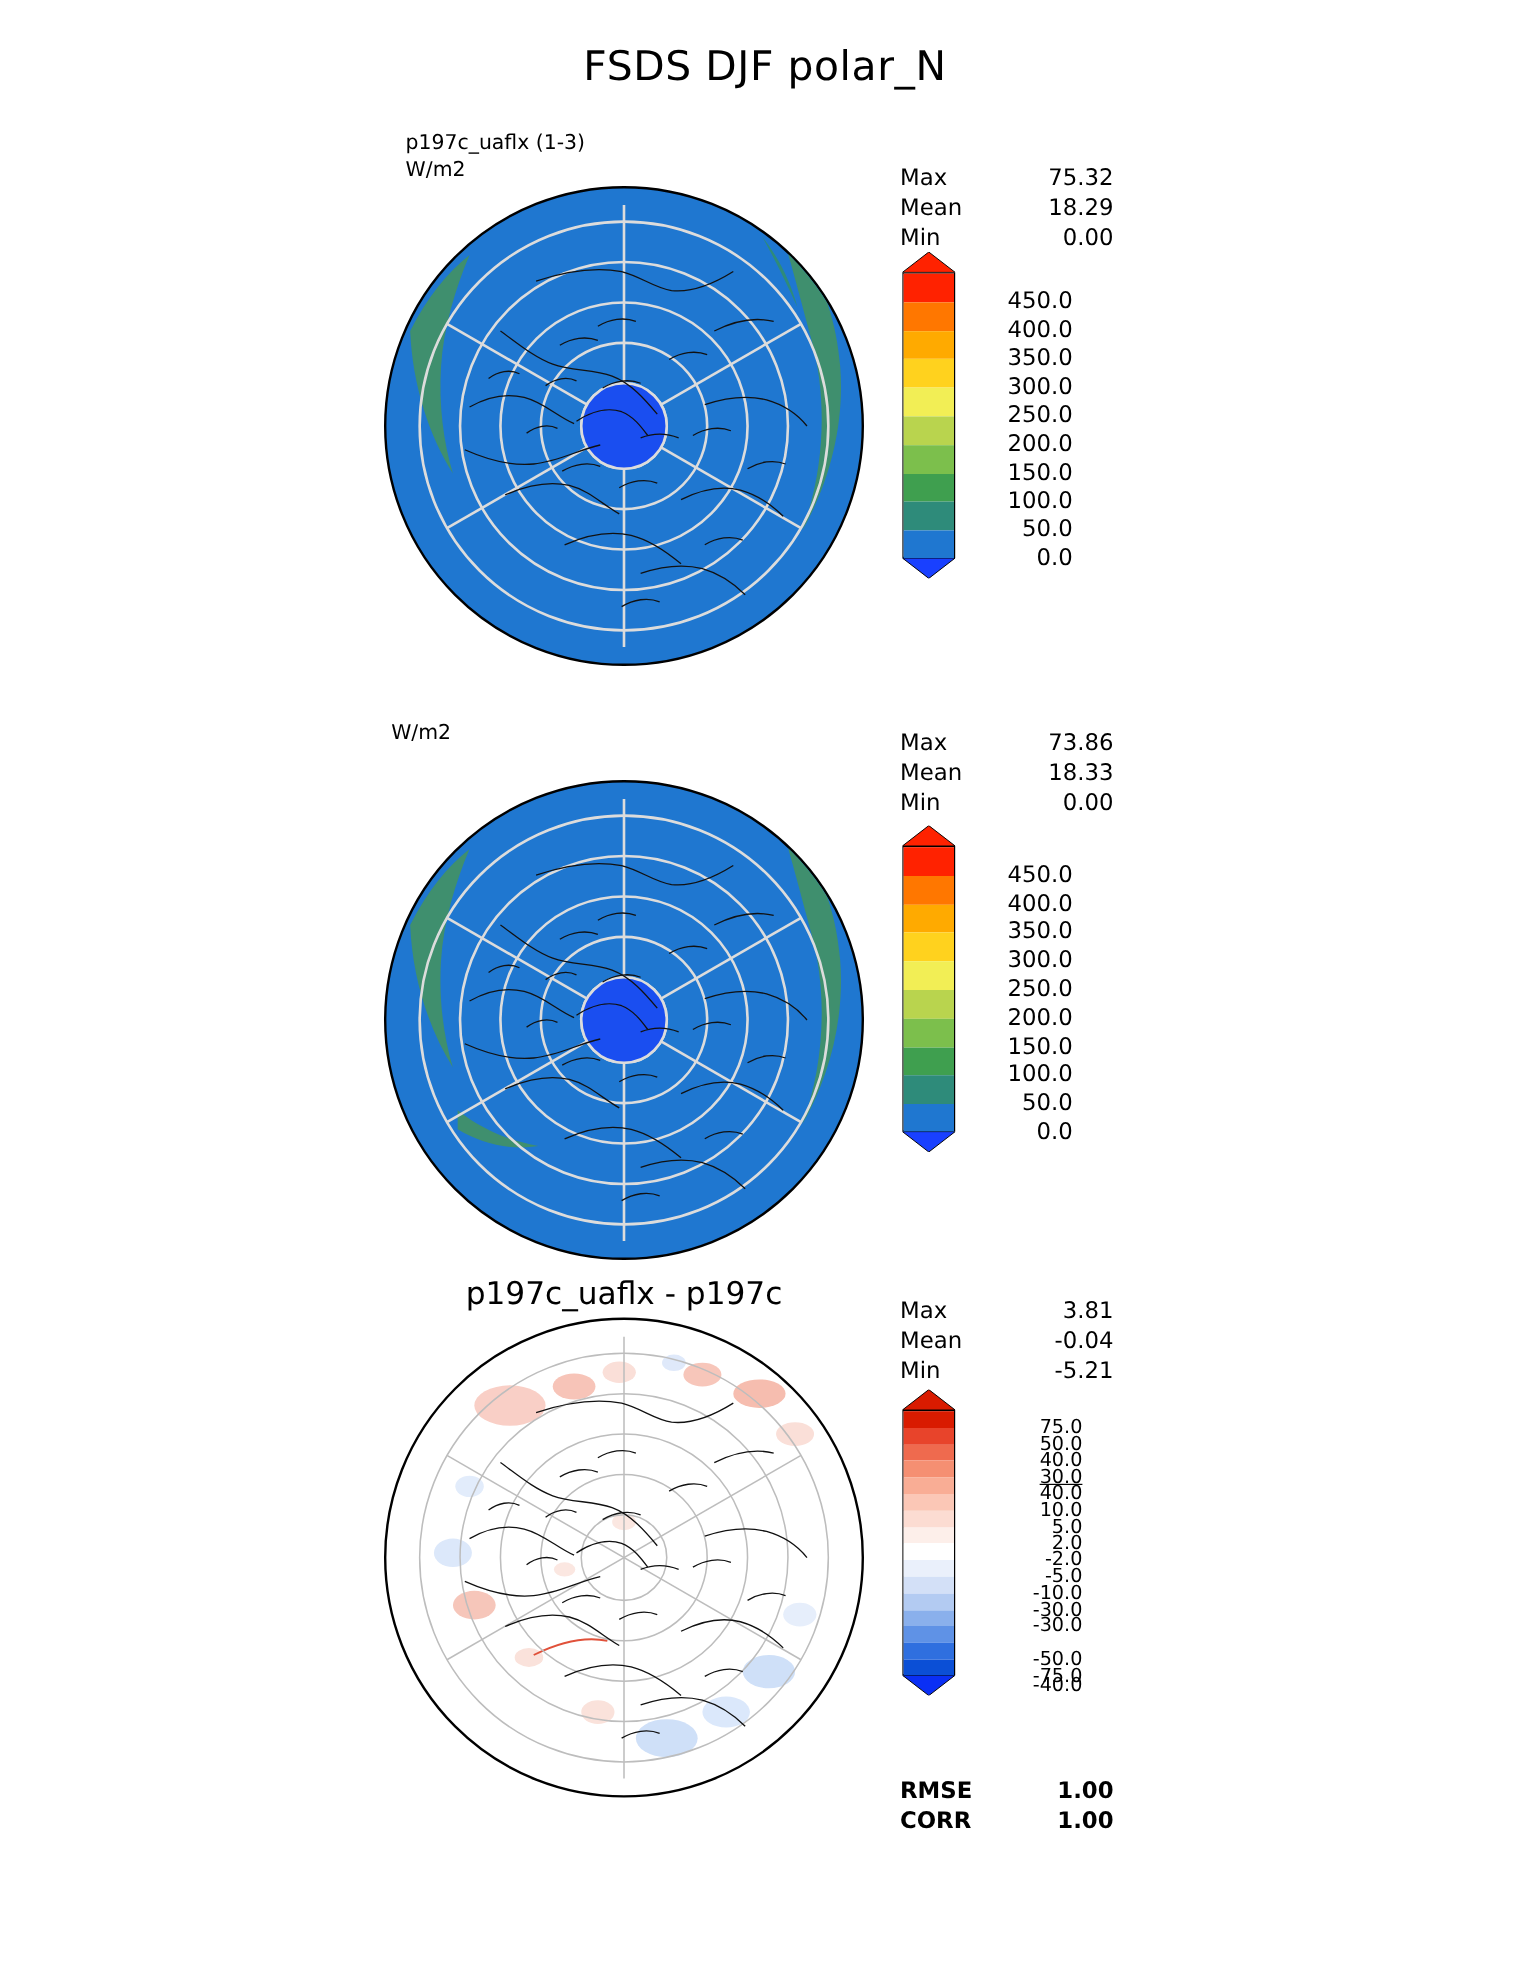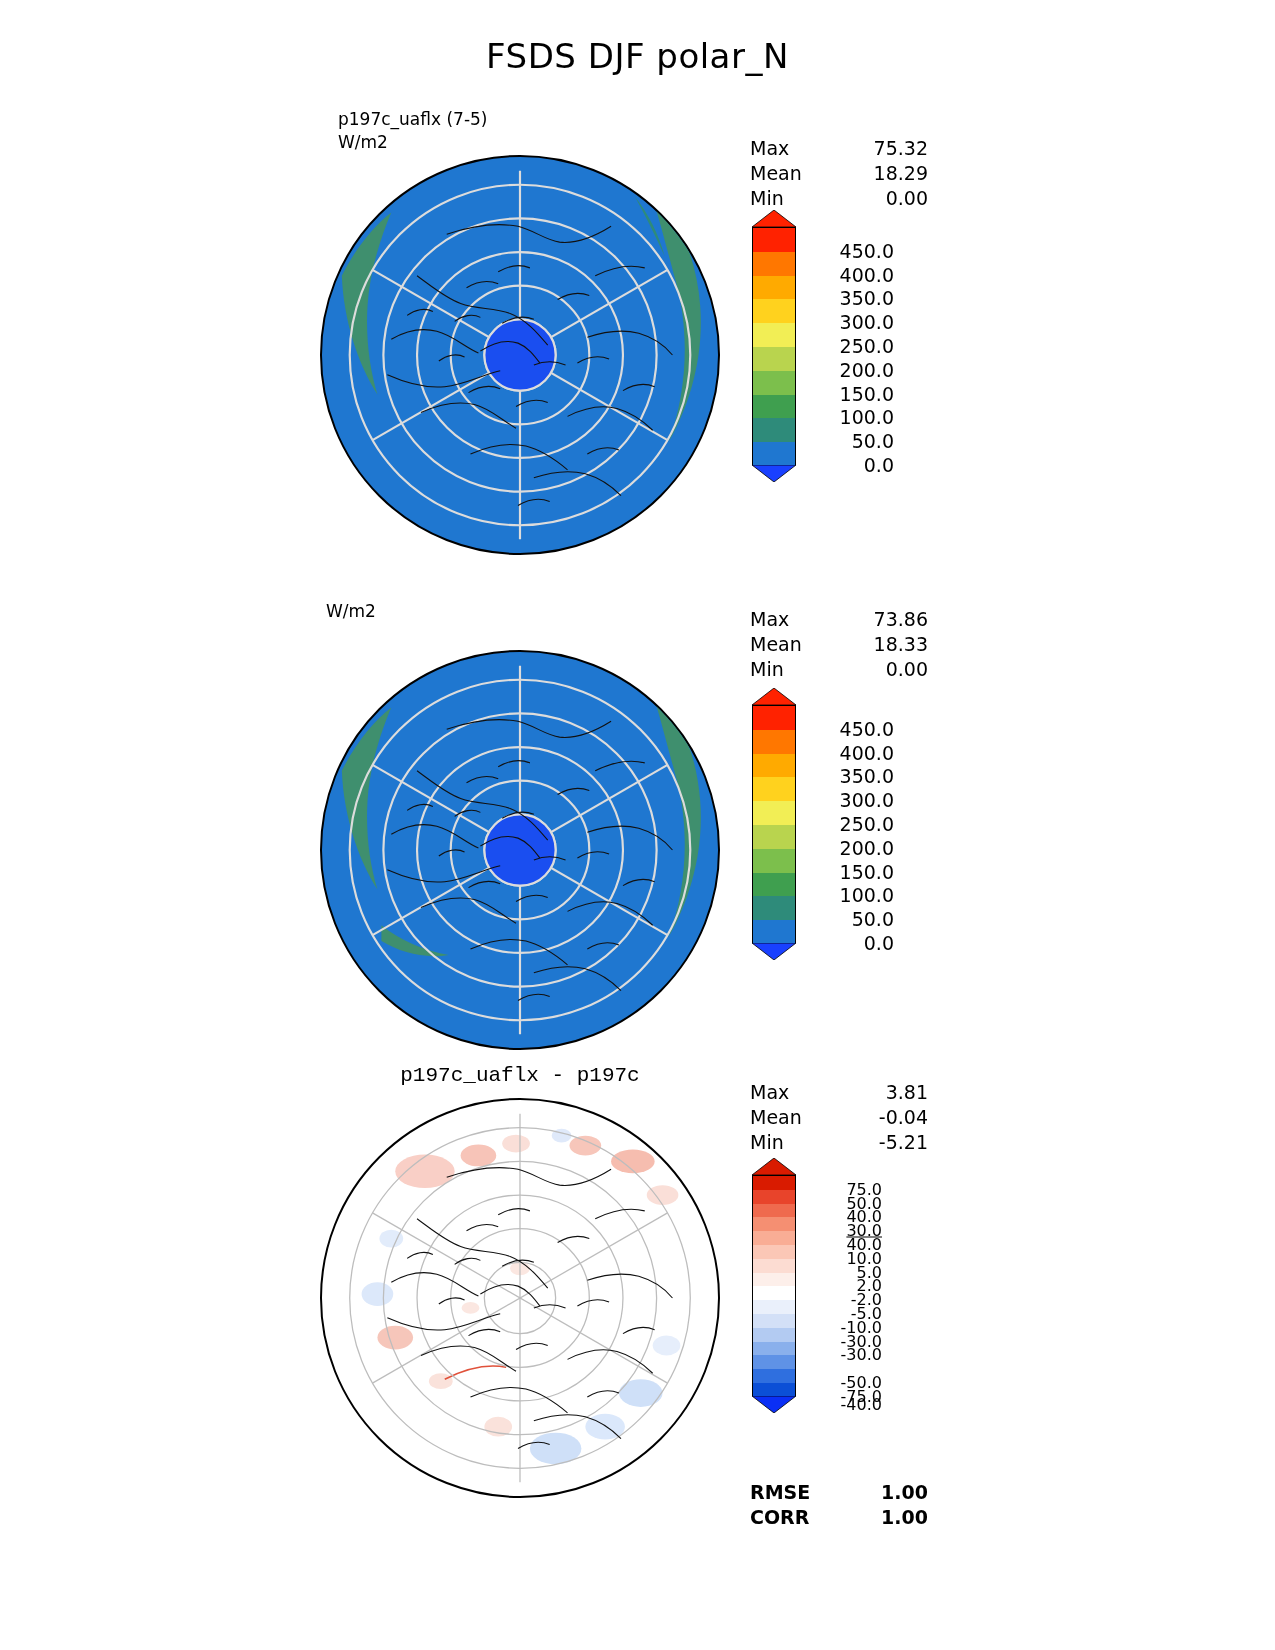--- a/index.html
+++ b/index.html
@@ -55,23 +55,22 @@
     height: 100%;
   }
   
   .panel-label {
     position: absolute;
     font-size: 17px;
     white-space: pre;
   }
   .panel-center-title {
     position: absolute;
-    font-size: 21px;
+    font-size: 26px;
     text-align: center;
-    font-family: Liberation Mono, monospace;
   }
   
   .stats {
     position: absolute;
     font-size: 19px;
     line-height: 25px;
   }
   .stats .row { display: flex; }
   .stats .k { width: 86px; }
   .stats .v { width: 92px; text-align: right; }
@@ -106,21 +105,21 @@
   }
   .cbar-ticks.small .t { font-size: 16px; }
 </style>
 </head>
 <body>
 
 <div class="page-title">FSDS DJF polar_N</div>
 
 <div class="panel" style="top:0;height:560px;">
 
-  <div class="panel-label" style="left:338px;top:108px;line-height:23px;">p197c_uaflx (7-5)</div>
+  <div class="panel-label" style="left:338px;top:108px;line-height:23px;">p197c_uaflx (1-3)</div>
   <div class="panel-label" style="left:338px;top:131px;line-height:23px;">W/m2</div>
 
   <div class="map-wrap" style="left:320px;top:155px;">
     <div class="globe filled">
 
       <svg class="blob-svg" viewBox="0 0 400 400" preserveAspectRatio="none">
         <path d="M330,30 C360,60 378,100 382,150 C386,200 372,250 350,288 C368,240 372,180 358,128 C346,84 338,52 330,30 Z" fill="#3f8f6e"></path>
         <path d="M20,120 C34,92 52,70 70,56 C58,84 48,118 46,150 C44,182 48,214 56,240 C36,208 22,166 20,120 Z" fill="#3f8f6e"></path>
         <path d="M316,40 C330,58 340,78 346,100 C336,78 326,58 316,40 Z" fill="#2e8b7a"></path>
       </svg>
@@ -439,21 +438,21 @@
       <div class="seg" style="height:13.8px;background:#d3e0f7"></div>
       <div class="seg" style="height:13.8px;background:#b3cbf2"></div>
       <div class="seg" style="height:13.8px;background:#8ab0ec"></div>
       <div class="seg" style="height:13.8px;background:#5f92e6"></div>
       <div class="seg" style="height:13.8px;background:#2f6fdf"></div>
       <div class="seg" style="height:13.8px;background:#0b4fd6"></div>
     </div>
     <svg class="tri" style="top:238px;" viewBox="0 0 44 17" preserveAspectRatio="none">
       <polygon points="22,17 44,0 0,0" fill="#0a2ff5" stroke="#000" stroke-width="0.8"></polygon>
     </svg>
-    <div class="cbar-ticks small" style="left:40px;top:17px;width:120px;height:221px;">
+    <div class="cbar-ticks small" style="left:60px;top:17px;width:120px;height:221px;">
       <div class="t" style="top:13.8px;">75.0</div>
       <div class="t" style="top:27.6px;">50.0</div>
       <div class="t" style="top:41.4px;">40.0</div>
       <div class="t" style="top:55.2px;text-decoration:underline;">30.0</div>
       <div class="t" style="top:69px;">40.0</div>
       <div class="t" style="top:82.8px;">10.0</div>
       <div class="t" style="top:96.6px;">5.0</div>
       <div class="t" style="top:110.4px;">2.0</div>
       <div class="t" style="top:124.2px;">-2.0</div>
       <div class="t" style="top:138px;">-5.0</div>

